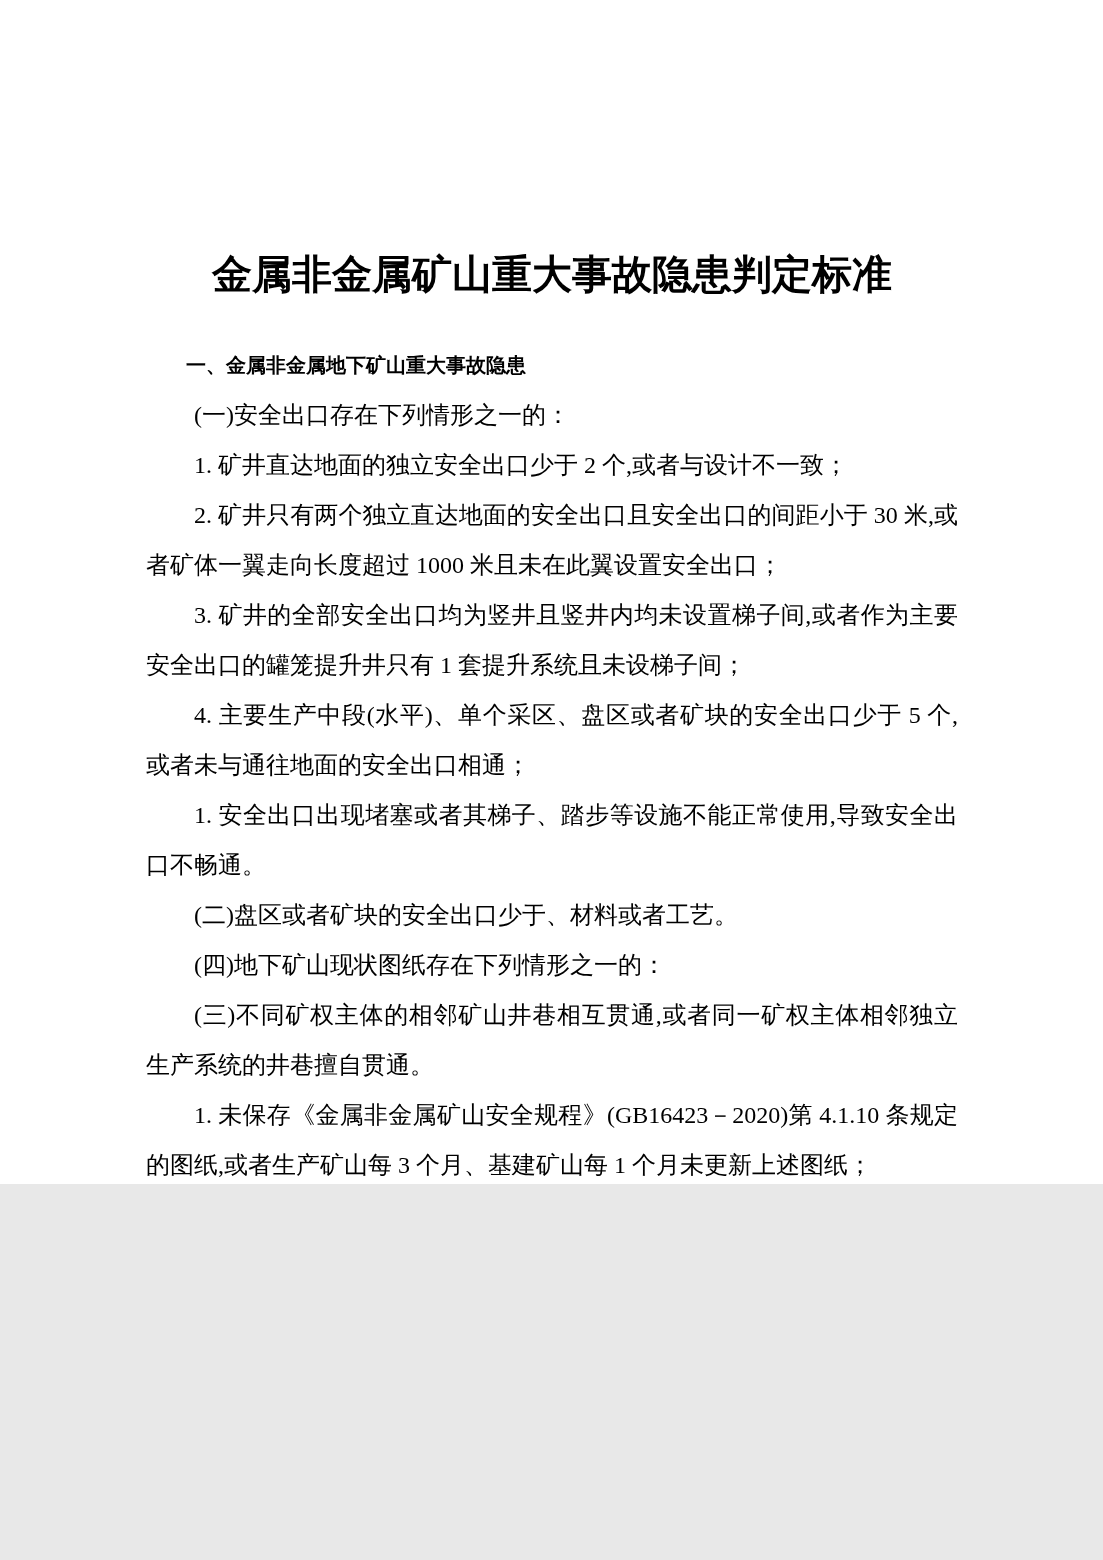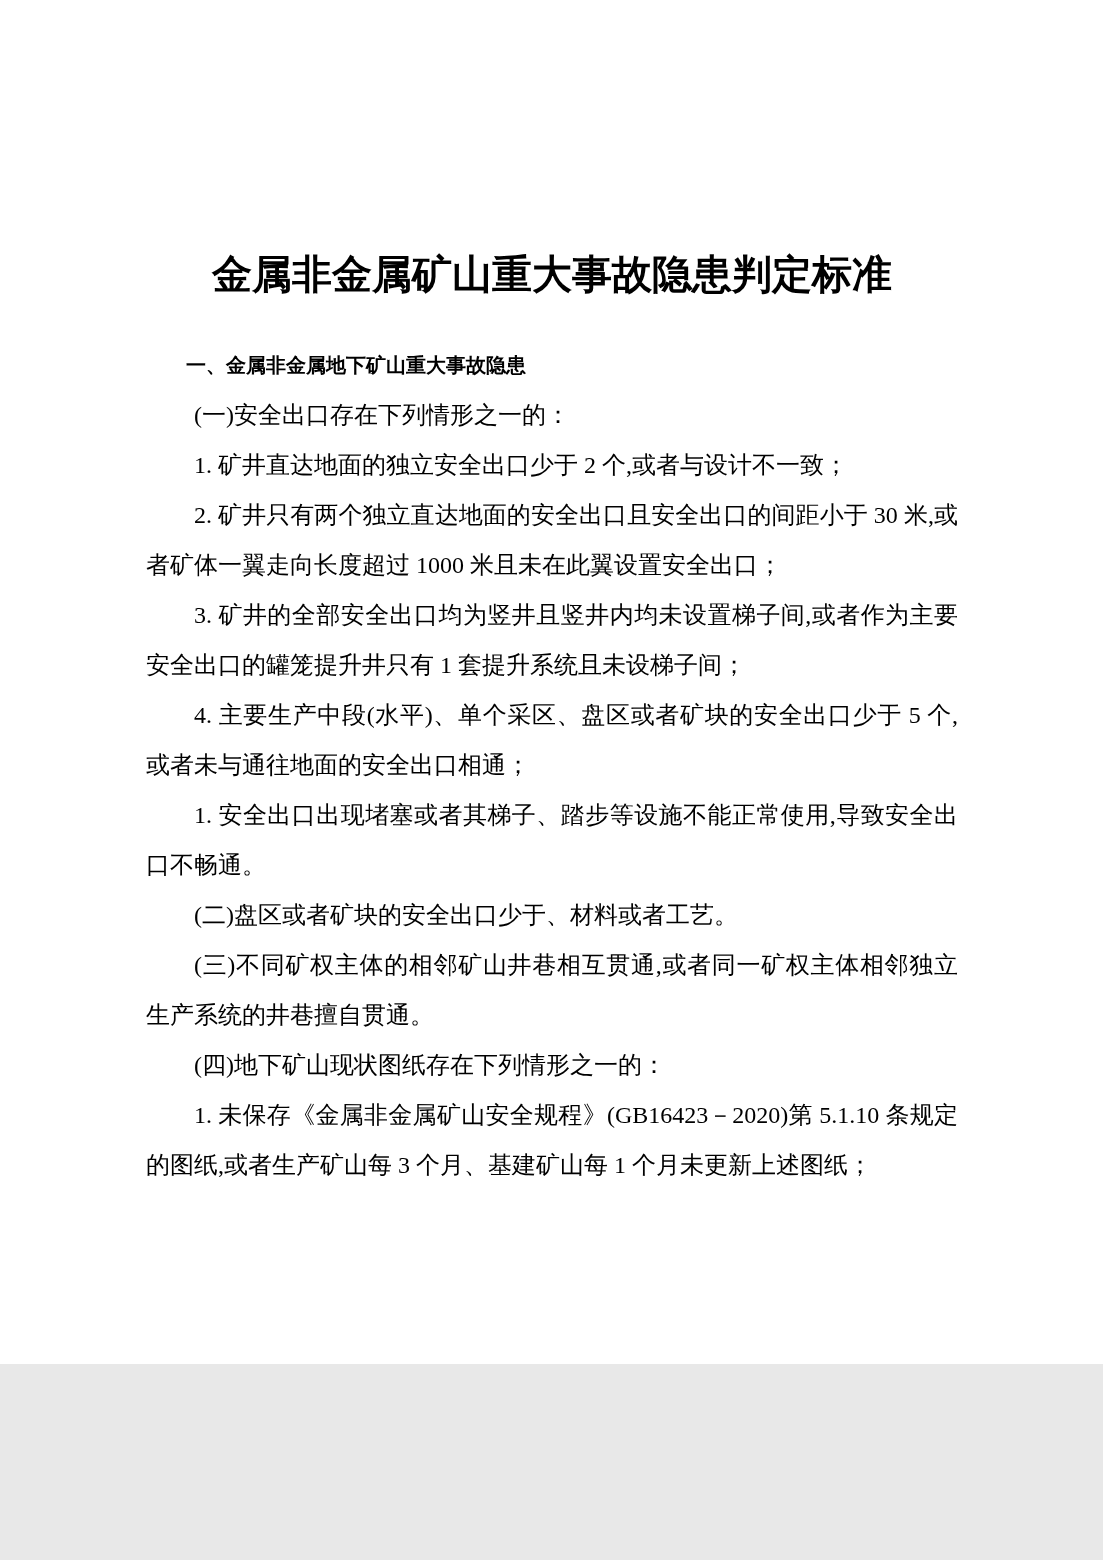--- a/index.html
+++ b/index.html
@@ -3,21 +3,21 @@
 <meta charset="utf-8">
 <style>
   html, body {
     margin: 0;
     padding: 0;
     background: #e8e8e8;
   }
   .page {
     position: relative;
     width: 1103px;
-    height: 1364px;
+    height: 1184px;
     margin: 0 auto;
     background: #ffffff;
     color: #000000;
     overflow: hidden;
   }
   .content {
     position: absolute;
     left: 146px;
     top: 248px;
     width: 812px;
@@ -67,18 +67,18 @@
   <div class="content">
     <h1 class="doc-title">金属非金属矿山重大事故隐患判定标准</h1>
     <h2 class="section-heading">一、金属非金属地下矿山重大事故隐患</h2>
     <p class="para">(一)安全出口存在下列情形之一的：</p>
     <p class="para">1. 矿井直达地面的独立安全出口少于 2 个,或者与设计不一致；</p>
     <p class="para">2. 矿井只有两个独立直达地面的安全出口且安全出口的间距小于 30 米,或者矿体一翼走向长度超过 1000 米且未在此翼设置安全出口；</p>
     <p class="para">3. 矿井的全部安全出口均为竖井且竖井内均未设置梯子间,或者作为主要安全出口的罐笼提升井只有 1 套提升系统且未设梯子间；</p>
     <p class="para">4. 主要生产中段(水平)、单个采区、盘区或者矿块的安全出口少于 5 个,或者未与通往地面的安全出口相通；</p>
     <p class="para">1. 安全出口出现堵塞或者其梯子、踏步等设施不能正常使用,导致安全出口不畅通。</p>
     <p class="para">(二)盘区或者矿块的安全出口少于、材料或者工艺。</p>
+    <p class="para">(四)地下矿山现状图纸存在下列情形之一的：</p>
     <p class="para">(三)不同矿权主体的相邻矿山井巷相互贯通,或者同一矿权主体相邻独立生产系统的井巷擅自贯通。</p>
-    <p class="para">(四)地下矿山现状图纸存在下列情形之一的：</p>
-    <p class="para">1. 未保存《金属非金属矿山安全规程》(GB16423－2020)第 5.1.10 条规定的图纸,或者生产矿山每 3 个月、基建矿山每 1 个月未更新上述图纸；</p>
+    <p class="para">1. 未保存《金属非金属矿山安全规程》(GB16423－2020)第 4.1.10 条规定的图纸,或者生产矿山每 3 个月、基建矿山每 1 个月未更新上述图纸；</p>
   </div>
   <div class="page-number">— 3 —</div>
 </div>
 
 </body></html>

